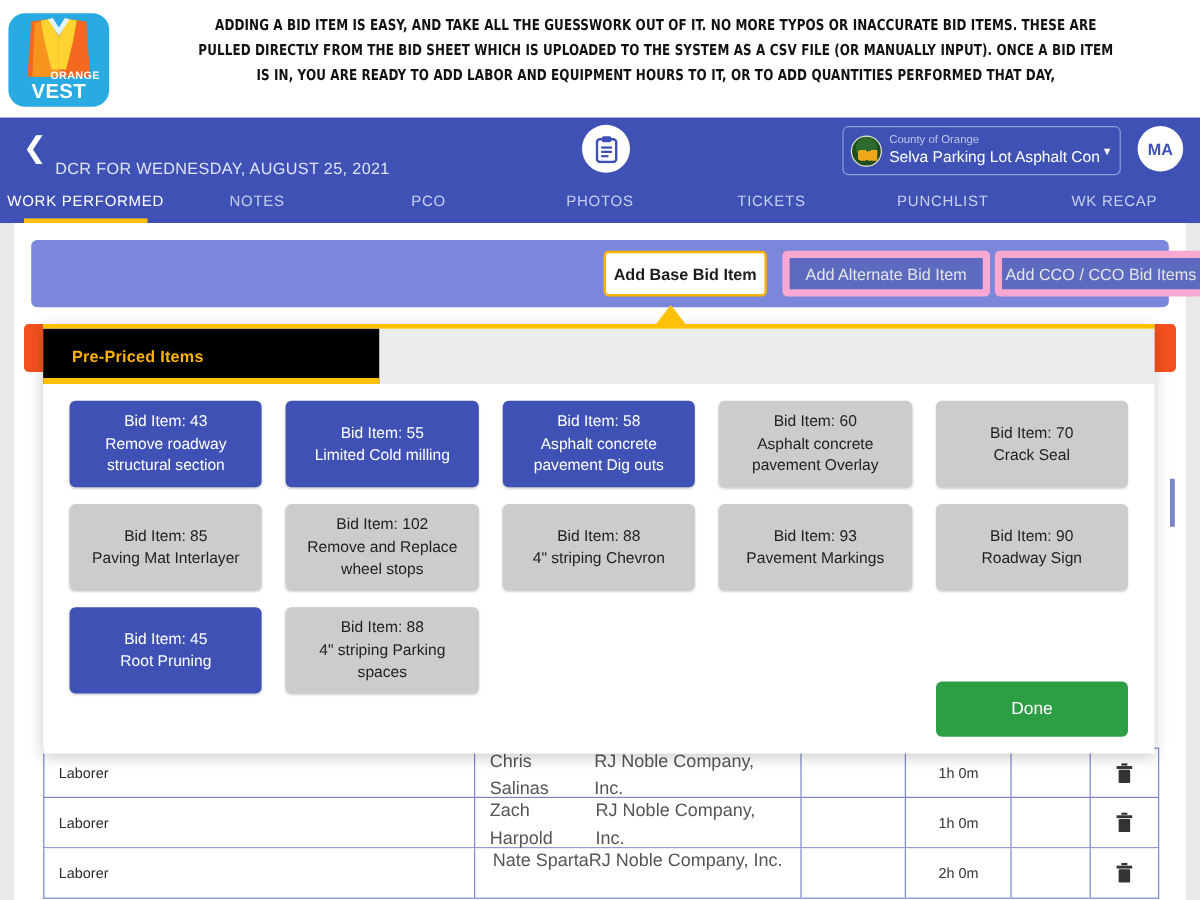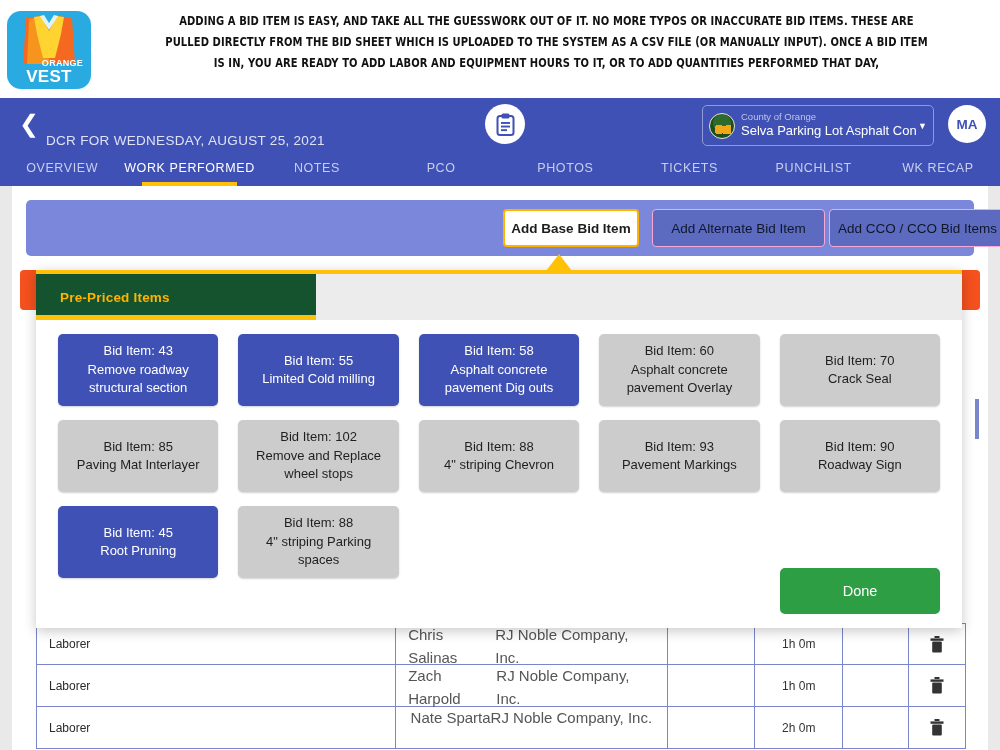--- a/index.html
+++ b/index.html
@@ -107,22 +107,22 @@
     position: absolute; left: 12px; top: 0; width: 976px; height: 564px;
     background: #ffffff;
   }
   .addbar {
     position: absolute; left: 14px; top: 14px; width: 948px; height: 56px;
     background: #7b87da; border-radius: 5px;
   }
   .btn-add {
     position: absolute; top: 9px; height: 38px; border-radius: 4px;
     display: flex; align-items: center; justify-content: center;
-    font-size: 13.5px; cursor: pointer; background: #5c6bc0; color: #0f172a;
-    border: 1px solid #f9a8d4;
+    font-size: 13.5px; cursor: pointer; background: #5c6bc0; color: #e5e5e5;
+    border: 6px solid #f9a8d4;
   }
   .btn-add.primary {
     background: #ffffff; color: #1d1d1d; border: 2px solid #ffb300; font-weight: 600;
   }
   #btnBase { left: 477px; width: 136px; }
   #btnAlt  { left: 626px; width: 173px; }
   #btnCco  { left: 803px; width: 177px; }
 
   .orange-chip { position:absolute; background:#f4511e; border-radius: 4px; }
   .green-chip  { position:absolute; background:#2e9e45; }
@@ -151,21 +151,21 @@
     background: #ffffff; border-top: 4px solid #ffc107;
     box-shadow: 0 3px 12px rgba(0,0,0,.22); z-index: 20;
   }
   .caret-up {
     position: absolute; left: 546px; top: 254px; width: 0; height: 0;
     border-left: 13px solid transparent; border-right: 13px solid transparent;
     border-bottom: 17px solid #ffc107; z-index: 21;
   }
   .modal-tabbar { position: relative; height: 46px; background: #ececec; display: flex; }
   .modal-tab {
-    width: 280px; background: #14532d; display: flex; align-items: center;
+    width: 280px; background: #000000; display: flex; align-items: center;
     padding-left: 24px; color: #ffb300; font-size: 13.5px; font-weight: bold;
     position: relative; cursor: pointer;
     font-family: "Liberation Sans Narrow","Liberation Sans", sans-serif;
     letter-spacing: .2px;
   }
   .modal-tab.active::after {
     content:""; position:absolute; left:0; right:0; bottom:0; height:5px; background:#ffc107;
   }
   .grid {
     padding: 14px 22px 0 22px; display: grid; grid-template-columns: repeat(5, 1fr);
@@ -230,21 +230,20 @@
         <div class="proj-owner">County of Orange</div>
         <div class="proj-name">Selva Parking Lot Asphalt Concre</div>
       </div>
       <div class="proj-caret">▼</div>
     </div>
 
     <div class="avatar">MA</div>
   </div>
 
   <div class="tabs">
-    <div class="tab">OVERVIEW</div>
     <div class="tab active">WORK PERFORMED</div>
     <div class="tab">NOTES</div>
     <div class="tab">PCO</div>
     <div class="tab">PHOTOS</div>
     <div class="tab">TICKETS</div>
     <div class="tab">PUNCHLIST</div>
     <div class="tab">WK RECAP</div>
   </div>
 
   <div class="page">

